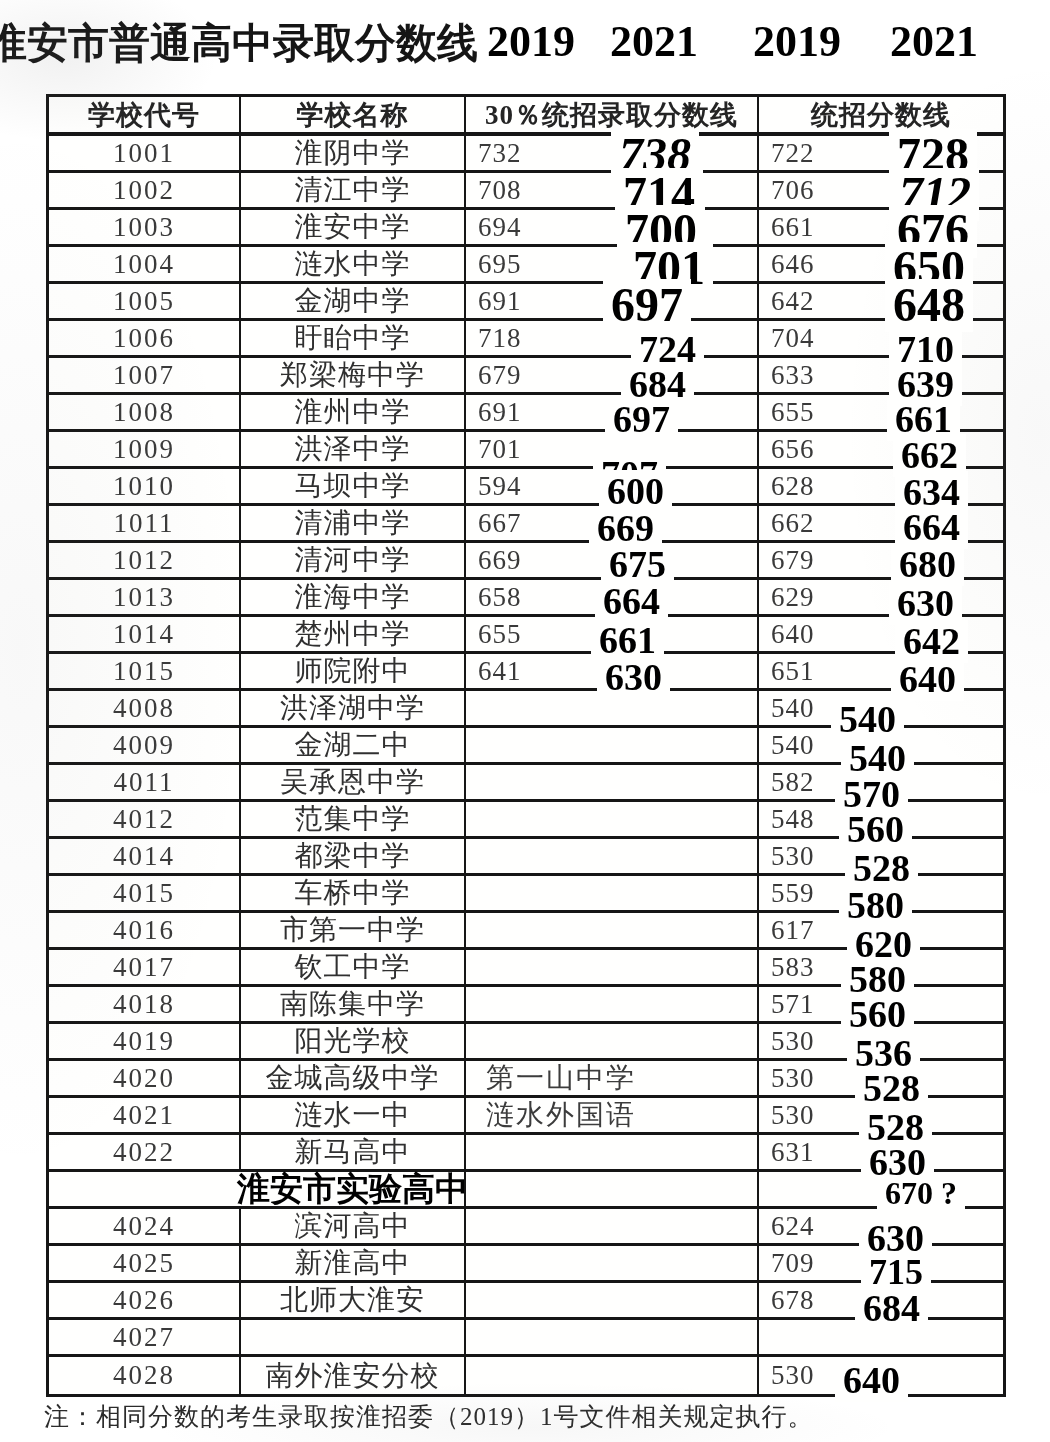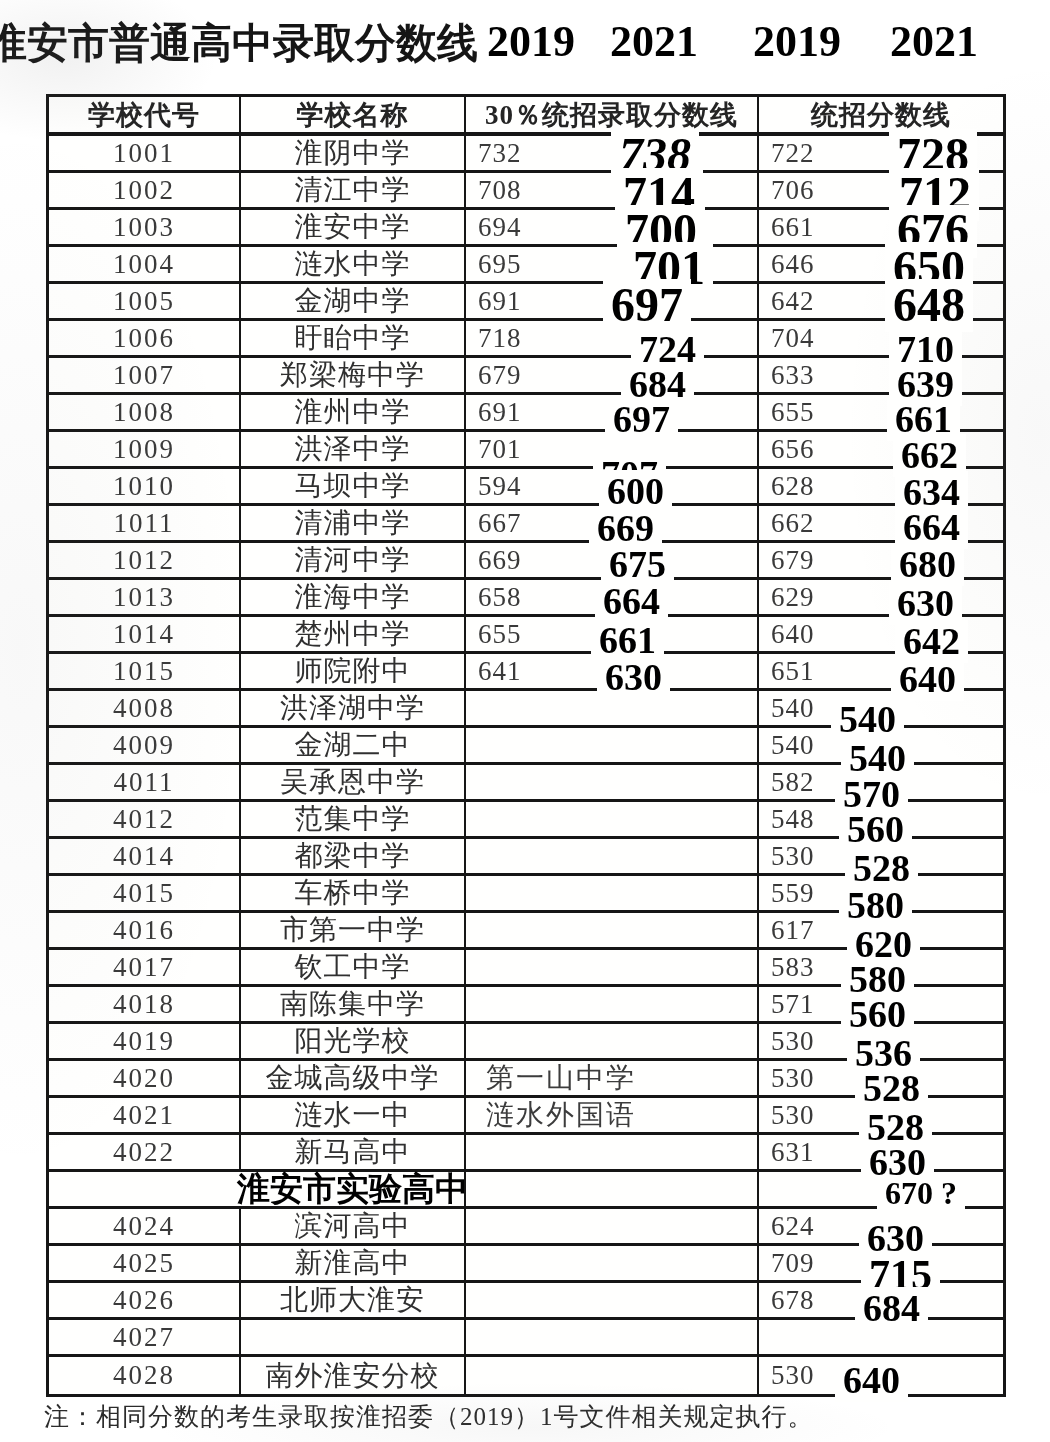--- a/index.html
+++ b/index.html
@@ -101,21 +101,21 @@
           </div>
           <div class="c c3">
             <span class="v19">732</span>
           </div>
           <div class="c c4">
             <span class="v19">722</span>
           </div>
         </div>
         <div class="row">
           <span class="ann" style="left: 566px; top: -5px; font-size: 48px;">714</span>
-          <span class="ann" style="left: 842px; top: -5px; font-size: 48px;">712</span>
+          <span class="ann" style="left: 842px; top: -5px; font-size: 48px; font-style: italic;">712</span>
           <div class="c c1">
             <span class="code">1002</span>
           </div>
           <div class="c c2">
             <span class="sname">清江中学</span>
           </div>
           <div class="c c3">
             <span class="v19">708</span>
           </div>
           <div class="c c4">
@@ -519,21 +519,21 @@
           </div>
           <div class="c c2">
             <span class="sname">滨河高中</span>
           </div>
           <div class="c c3"></div>
           <div class="c c4">
             <span class="v19">624</span>
           </div>
         </div>
         <div class="row">
-          <span class="ann" style="left: 812px; top: 6px; font-size: 42px; font-family: Liberation Serif, serif;">715</span>
+          <span class="ann" style="left: 812px; top: 6px; font-size: 36px; font-family: Liberation Serif, serif;">715</span>
           <div class="c c1">
             <span class="code">4025</span>
           </div>
           <div class="c c2">
             <span class="sname">新淮高中</span>
           </div>
           <div class="c c3"></div>
           <div class="c c4">
             <span class="v19">709</span>
           </div>

